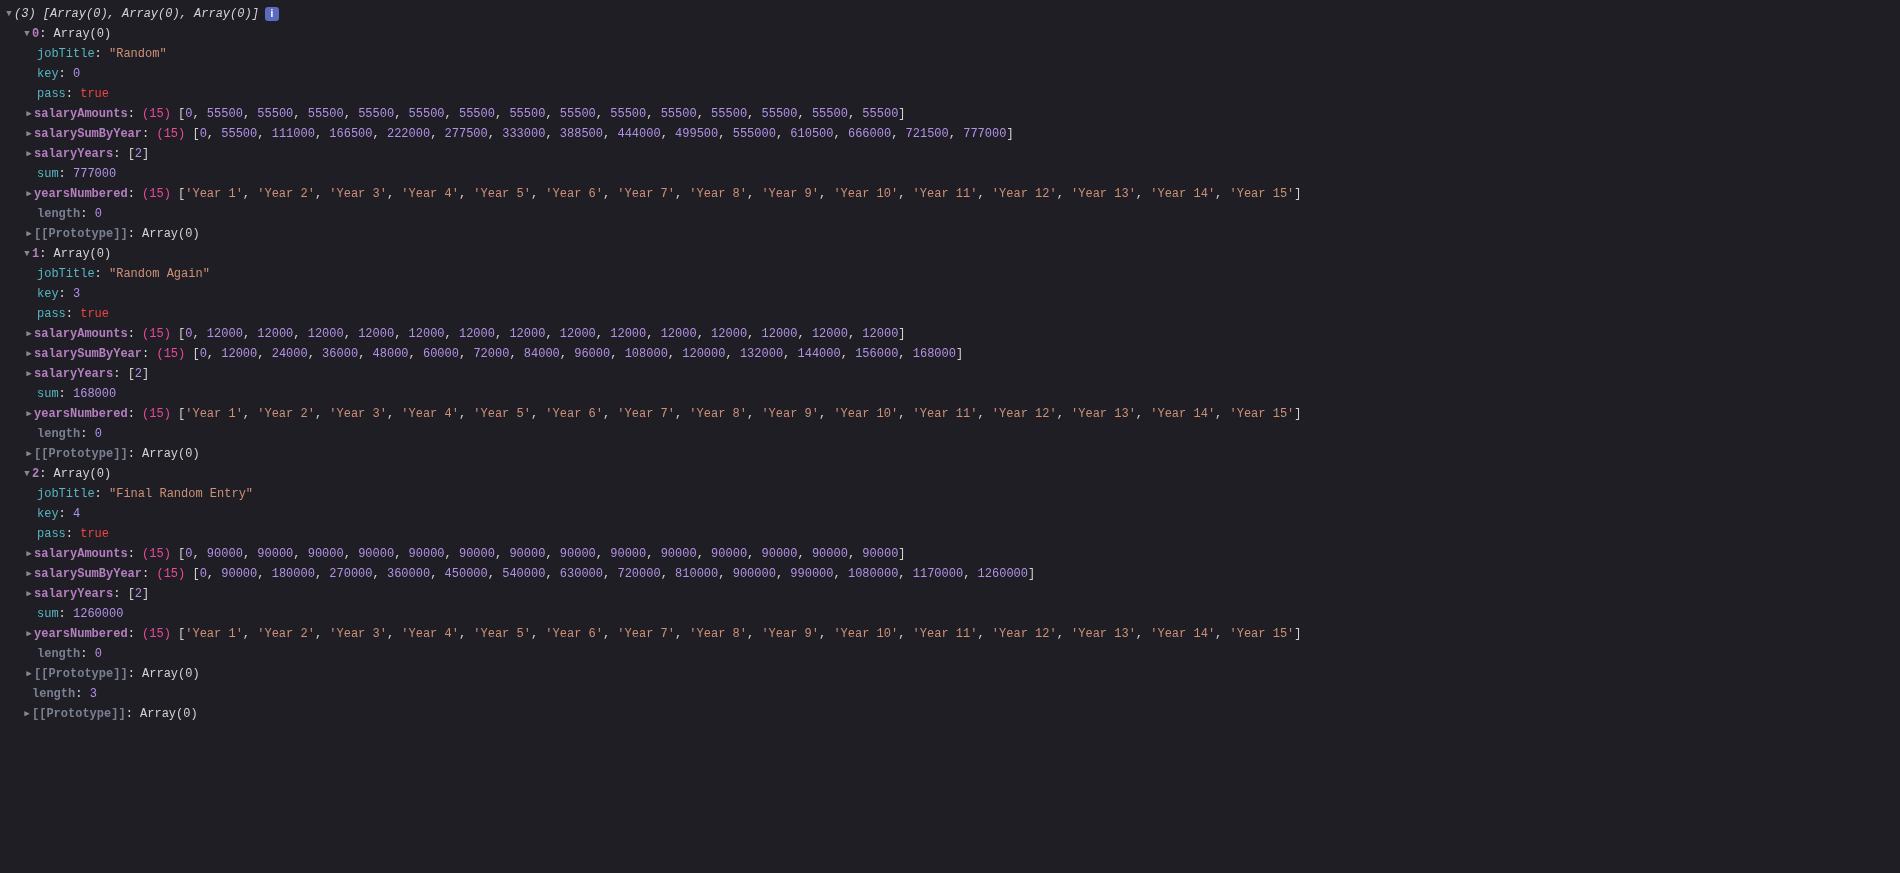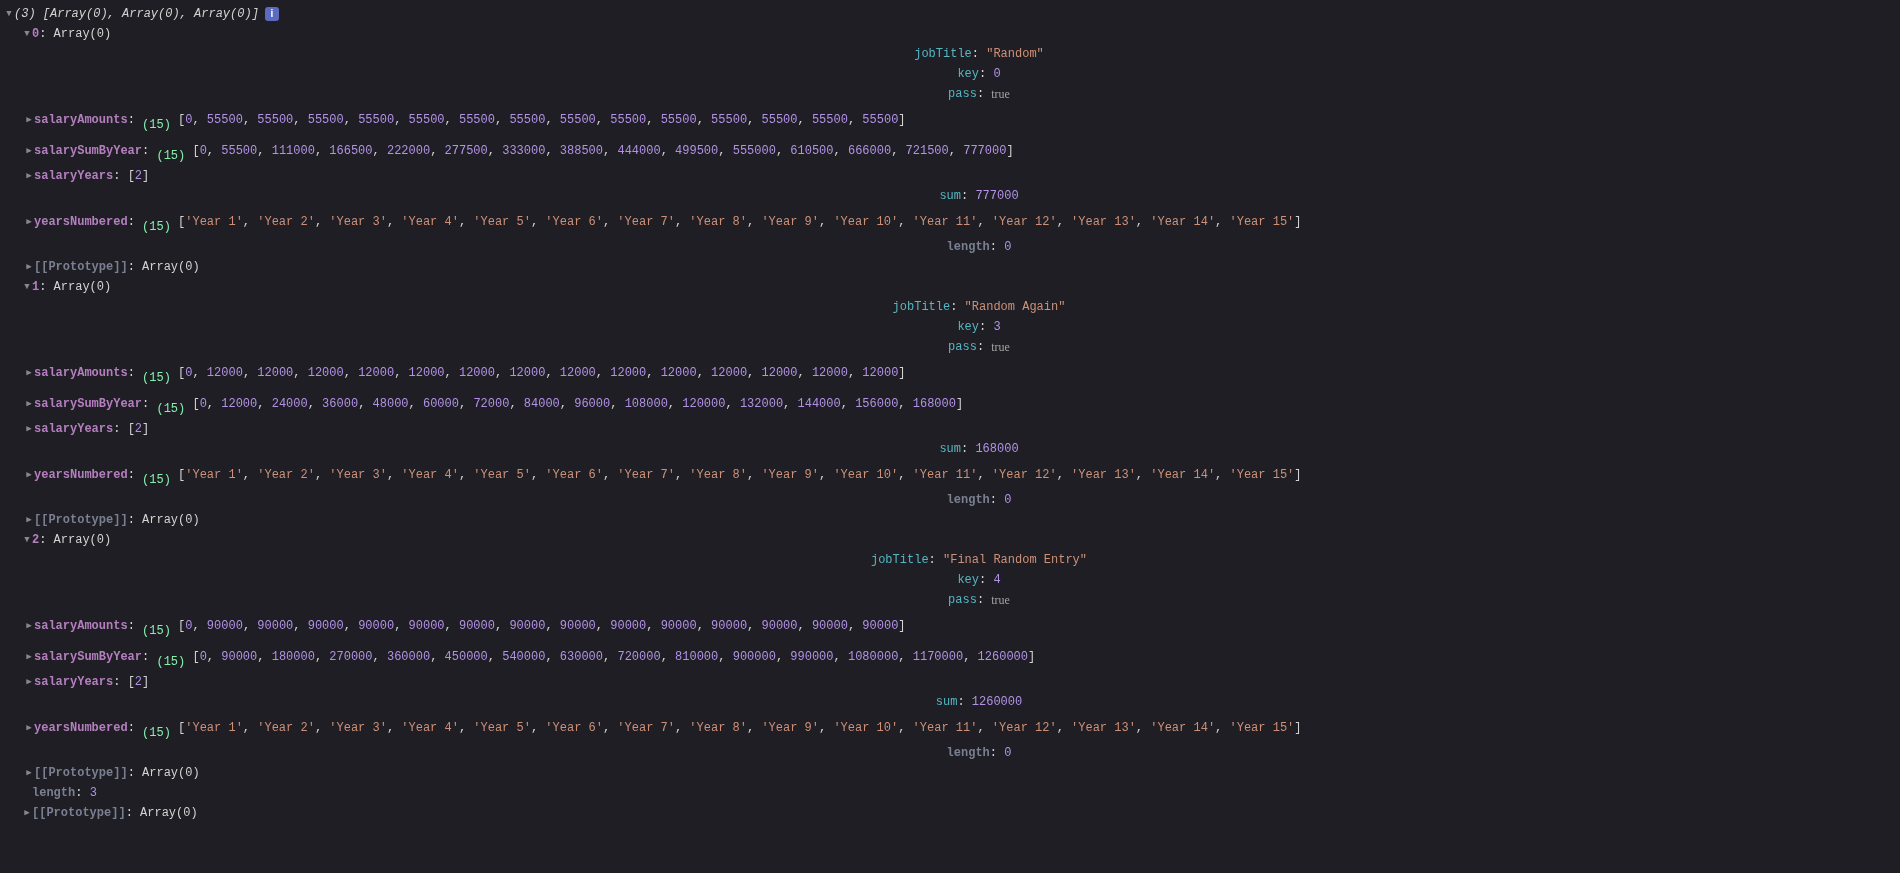--- a/index.html
+++ b/index.html
@@ -22,43 +22,43 @@
   user-select: none;
   cursor: pointer;
 }
 .tri.down::before { content: "▼"; }
 .tri.right::before { content: "▶"; }
 .key { color: #b57fbf; font-weight: bold; }
 .keydim { color: #7a8091; font-weight: bold; }
 .punct { color: #d4d4d4; }
 .string { color: #ce9178; }
 .num { color: #b392e6; }
-.bool { color: #a3a3a3; font-family: Liberation Serif, serif; }
+.bool { color: #ef4444; }
 .white { color: #d4d4d4; }
 .teal { color: #56b6c2; }
-.count { color: #86efac; margin-top: 11px; }
+.count { color: #ec4899; }
 .italic { font-style: italic; color: #d4d4d4; }
 .iicon {
   display: inline-flex;
   width: 14px;
   height: 14px;
   background: #5c6bc0;
   color: #fff;
   font-size: 10px;
   font-weight: bold;
   border-radius: 3px;
   align-items: center;
   justify-content: center;
   margin-left: 6px;
   font-style: normal;
   font-family: sans-serif;
 }
 .ind1 { padding-left: 22px; }
 .ind2 { padding-left: 24px; }
-.ind3 { padding-left: 58px; justify-content: center; }
+.ind3 { padding-left: 37px; }
 </style>
 </head>
 <body>
 
 <div class="row" style="padding-left:4px;">
   <span class="tri down"></span>
   <span class="italic">(3)</span>
   <span>&nbsp;</span>
   <span class="italic">[Array(0), Array(0), Array(0)]</span>
   <span class="iicon">i</span>

